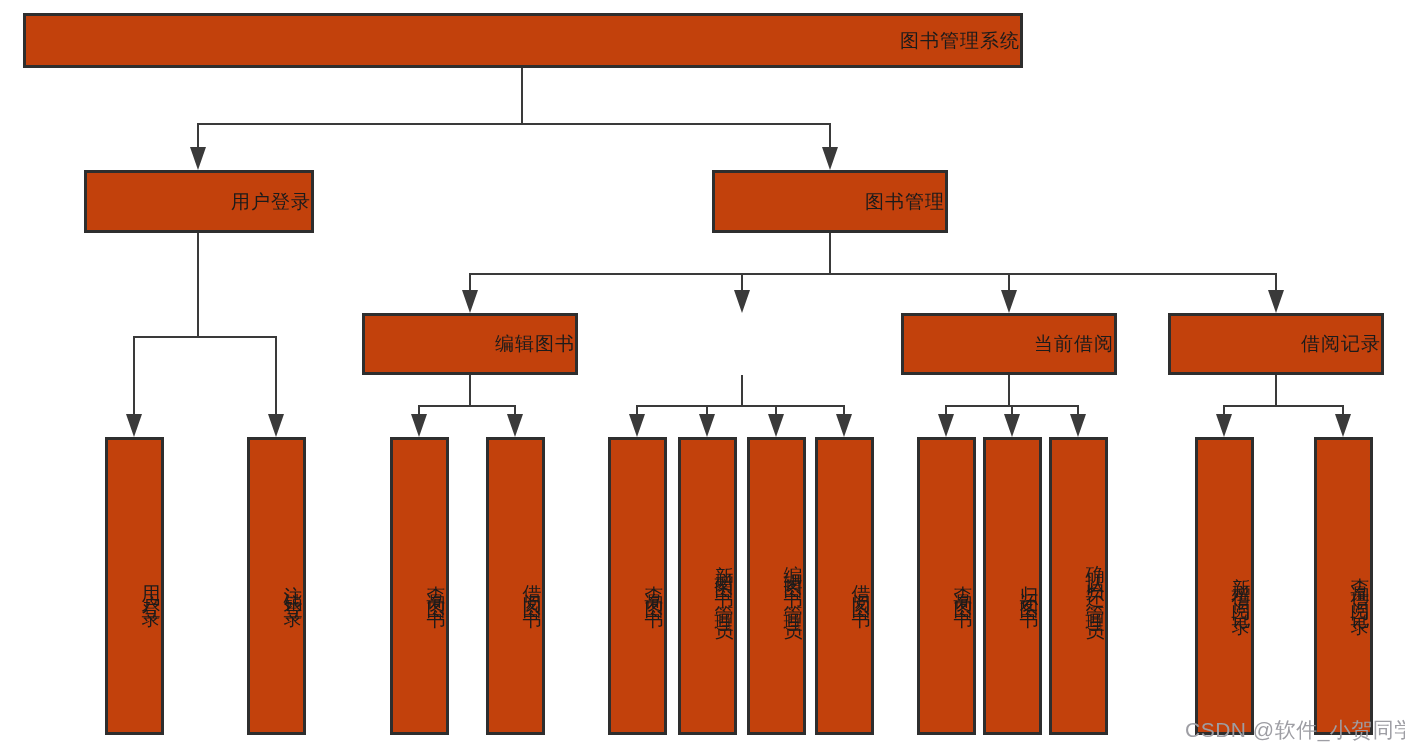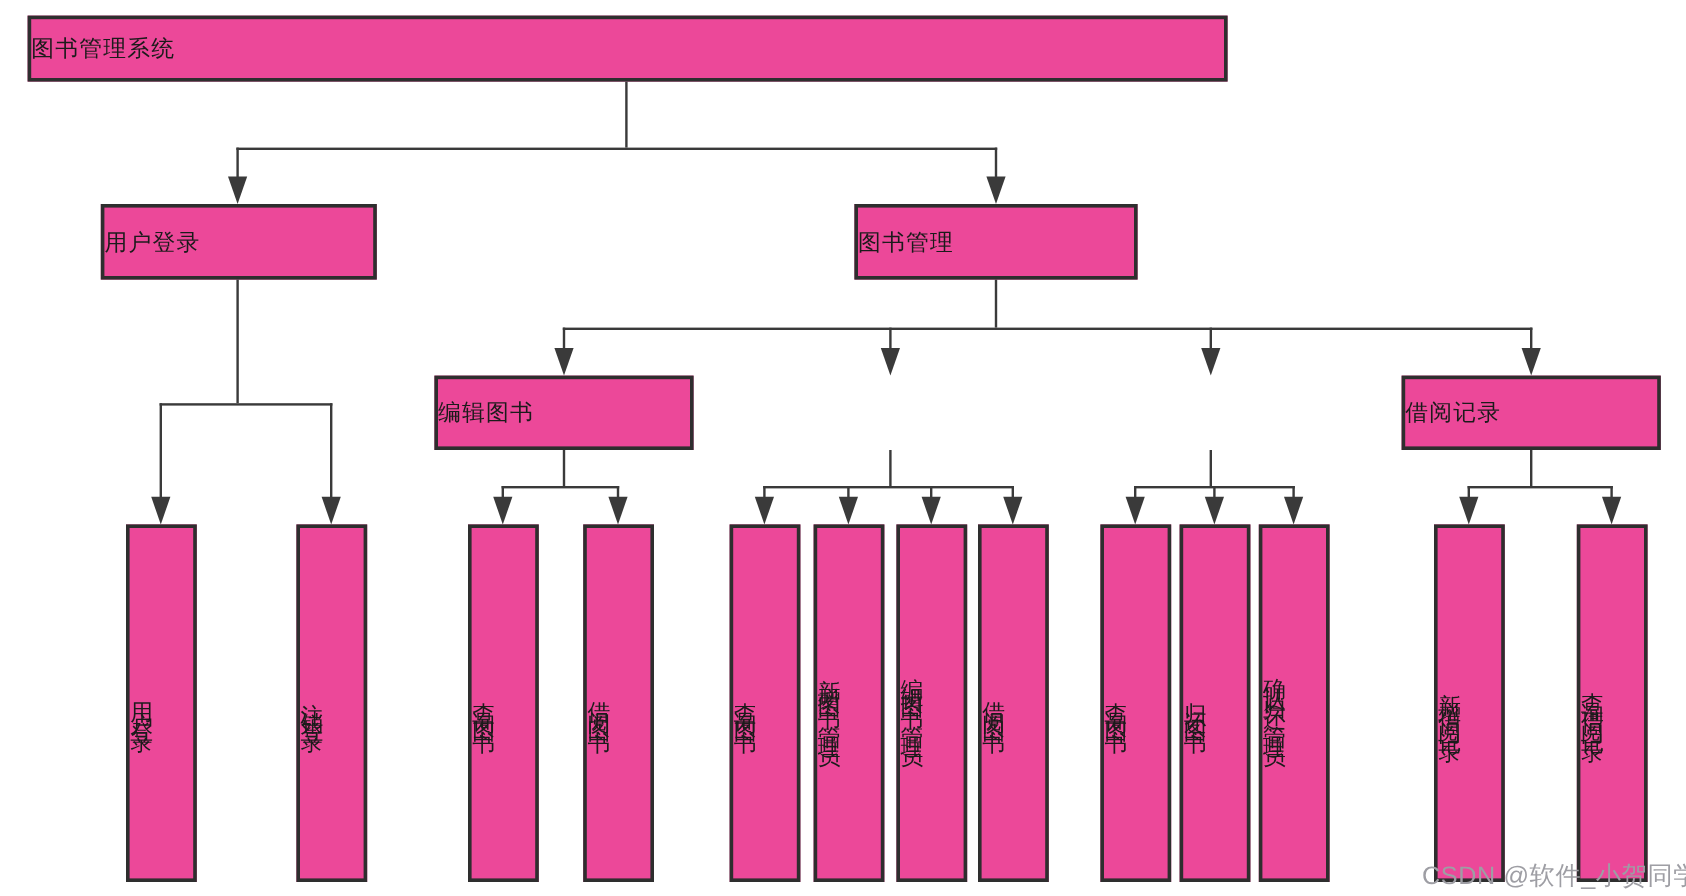--- a/index.html
+++ b/index.html
@@ -5,27 +5,28 @@
   html,body{margin:0;padding:0;background:#fff;}
   .canvas{
     position:relative;
     width:1405px;height:747px;
     background:#ffffff;
     font-family:"Liberation Sans","DejaVu Sans",sans-serif;
     overflow:hidden;
   }
   .box{
     position:absolute;
-    background:#ec4899;
+    background:#c2410c;
     border:3px solid #2e2e2e;
     box-sizing:border-box;
-    display:flex;align-items:center;justify-content:flex-start;
+    display:flex;align-items:center;justify-content:flex-end;
     color:#1b1b1b;
     font-size:19px;
     letter-spacing:1px;
+    padding-left:16px;
   }
   .leaf .vtext{
     writing-mode:vertical-rl;
     text-orientation:mixed;
     letter-spacing:8px;
     line-height:1;
     white-space:nowrap;
   }
   .hline{position:absolute;height:2px;background:#3a3a3a;}
   .vline{position:absolute;width:2px;background:#3a3a3a;}
@@ -80,20 +81,23 @@
   <div class="arrow" style="left:462px;top:290px;"></div>
   <div class="vline" style="left:741px;top:273px;height:20px;"></div>
   <div class="arrow" style="left:734px;top:290px;"></div>
   <div class="vline" style="left:1008px;top:273px;height:20px;"></div>
   <div class="arrow" style="left:1001px;top:290px;"></div>
   <div class="vline" style="left:1275px;top:273px;height:20px;"></div>
   <div class="arrow" style="left:1268px;top:290px;"></div>
 
   <div class="box" style="left:362px;top:313px;width:216px;height:62px;">
     <span>编辑图书</span>
+  </div>
+  <div class="box" style="left:901px;top:313px;width:216px;height:62px;">
+    <span>当前借阅</span>
   </div>
   <div class="box" style="left:1168px;top:313px;width:216px;height:62px;">
     <span>借阅记录</span>
   </div>
 
   <div class="vline" style="left:469px;top:375px;height:30px;"></div>
   <div class="hline" style="left:418px;top:405px;width:98px;"></div>
   <div class="vline" style="left:418px;top:405px;height:11px;"></div>
   <div class="arrow" style="left:411px;top:414px;"></div>
   <div class="vline" style="left:514px;top:405px;height:11px;"></div>

